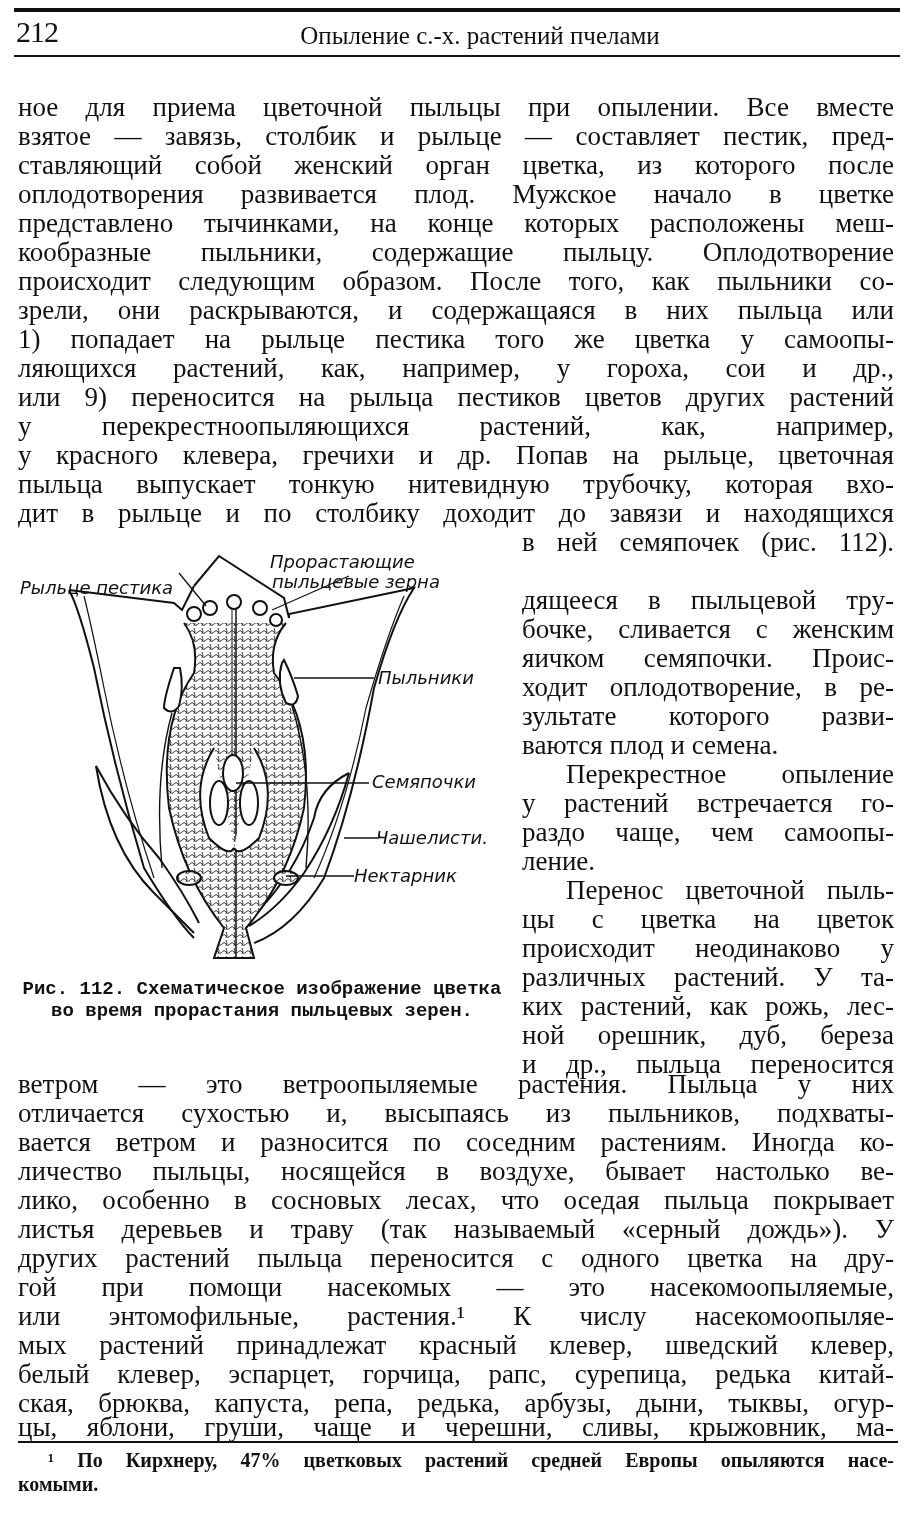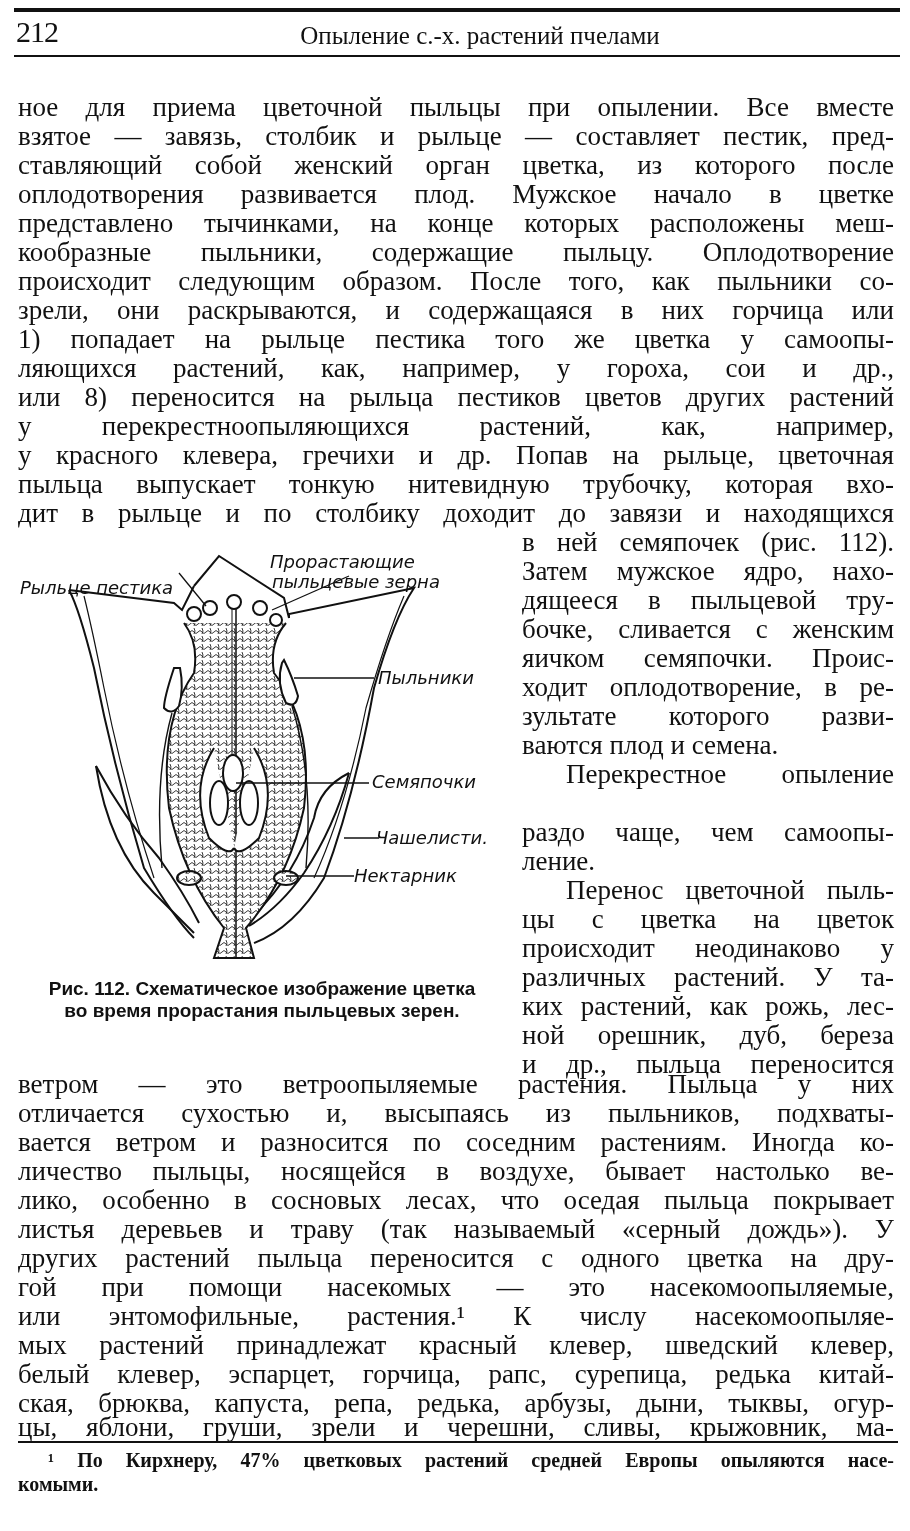--- a/index.html
+++ b/index.html
@@ -16,59 +16,59 @@
 
   .line { position: absolute; font-family: "Liberation Serif", serif; font-size: 27px; line-height: 30px; white-space: nowrap; text-align: justify; text-align-last: justify; }
   .full { left: 18px; width: 876px; }
   .narrow { left: 522px; width: 372px; }
   .narrow.indent { left: 566px; width: 328px; }
 
   .figure { position: absolute; left: 14px; top: 548px; width: 496px; height: 420px; }
   .figure svg { position: absolute; left: 0; top: 0; }
   .fig-label { position: absolute; font-family: "DejaVu Sans", sans-serif; font-style: italic; font-size: 18px; line-height: 20px; white-space: nowrap; }
 
-  .caption { position: absolute; left: 14px; top: 978px; width: 496px; text-align: center; font-family: Liberation Sans, sans-serif; font-weight: bold; font-size: 19px; line-height: 22px; }
+  .caption { position: absolute; left: 14px; top: 978px; width: 496px; text-align: center; font-family: Liberation Mono, monospace; font-weight: bold; font-size: 19px; line-height: 22px; }
 
   .footnote { position: absolute; left: 18px; width: 876px; font-family: "Liberation Serif", serif; font-weight: bold; font-size: 20px; line-height: 24px; white-space: nowrap; }
 </style>
 </head>
 <body>
 
 <div class="page">
 
   <div class="rule rule-top"></div>
   <div class="page-number">212</div>
   <div class="running-head">Опыление с.-х. растений пчелами</div>
   <div class="rule rule-head"></div>
 
   <div class="line full" style="top:92px">ное для приема цветочной пыльцы при опылении. Все вместе</div>
   <div class="line full" style="top:121px">взятое — завязь, столбик и рыльце — составляет пестик, пред-</div>
   <div class="line full" style="top:150px">ставляющий собой женский орган цветка, из которого после</div>
   <div class="line full" style="top:179px">оплодотворения развивается плод. Мужское начало в цветке</div>
   <div class="line full" style="top:208px">представлено тычинками, на конце которых расположены меш-</div>
   <div class="line full" style="top:237px">кообразные пыльники, содержащие пыльцу. Оплодотворение</div>
   <div class="line full" style="top:266px">происходит следующим образом. После того, как пыльники со-</div>
-  <div class="line full" style="top:295px">зрели, они раскрываются, и содержащаяся в них горчица или</div>
+  <div class="line full" style="top:295px">зрели, они раскрываются, и содержащаяся в них пыльца или</div>
   <div class="line full" style="top:324px">1) попадает на рыльце пестика того же цветка у самоопы-</div>
   <div class="line full" style="top:353px">ляющихся растений, как, например, у гороха, сои и др.,</div>
-  <div class="line full" style="top:382px">или 8) переносится на рыльца пестиков цветов других растений</div>
+  <div class="line full" style="top:382px">или 9) переносится на рыльца пестиков цветов других растений</div>
   <div class="line full" style="top:411px">у перекрестноопыляющихся растений, как, например,</div>
   <div class="line full" style="top:440px">у красного клевера, гречихи и др. Попав на рыльце, цветочная</div>
   <div class="line full" style="top:469px">пыльца выпускает тонкую нитевидную трубочку, которая вхо-</div>
   <div class="line full" style="top:498px">дит в рыльце и по столбику доходит до завязи и находящихся</div>
 
   <div class="line narrow" style="top:527px">в ней семяпочек (рис. 112).</div>
-  <div class="line narrow" style="top:556px">Затем мужское ядро, нахо-</div>
   <div class="line narrow" style="top:585px">дящееся в пыльцевой тру-</div>
   <div class="line narrow" style="top:614px">бочке, сливается с женским</div>
   <div class="line narrow" style="top:643px">яичком семяпочки. Проис-</div>
   <div class="line narrow" style="top:672px">ходит оплодотворение, в ре-</div>
   <div class="line narrow" style="top:701px">зультате которого разви-</div>
   <div class="line narrow" style="top:730px; text-align-last:left">ваются плод и семена.</div>
   <div class="line narrow indent" style="top:759px">Перекрестное опыление</div>
+  <div class="line narrow" style="top:788px">у растений встречается го-</div>
   <div class="line narrow" style="top:817px">раздо чаще, чем самоопы-</div>
   <div class="line narrow" style="top:846px; text-align-last:left">ление.</div>
   <div class="line narrow indent" style="top:875px">Перенос цветочной пыль-</div>
   <div class="line narrow" style="top:904px">цы с цветка на цветок</div>
   <div class="line narrow" style="top:933px">происходит неодинаково у</div>
   <div class="line narrow" style="top:962px">различных растений. У та-</div>
   <div class="line narrow" style="top:991px">ких растений, как рожь, лес-</div>
   <div class="line narrow" style="top:1020px">ной орешник, дуб, береза</div>
   <div class="line narrow" style="top:1049px">и др., пыльца переносится</div>
 
@@ -146,20 +146,20 @@
   <div class="line full" style="top:1127px">вается ветром и разносится по соседним растениям. Иногда ко-</div>
   <div class="line full" style="top:1156px">личество пыльцы, носящейся в воздухе, бывает настолько ве-</div>
   <div class="line full" style="top:1185px">лико, особенно в сосновых лесах, что оседая пыльца покрывает</div>
   <div class="line full" style="top:1214px">листья деревьев и траву (так называемый «серный дождь»). У</div>
   <div class="line full" style="top:1243px">других растений пыльца переносится с одного цветка на дру-</div>
   <div class="line full" style="top:1272px">гой при помощи насекомых — это насекомоопыляемые,</div>
   <div class="line full" style="top:1301px">или энтомофильные, растения.¹ К числу насекомоопыляе-</div>
   <div class="line full" style="top:1330px">мых растений принадлежат красный клевер, шведский клевер,</div>
   <div class="line full" style="top:1359px">белый клевер, эспарцет, горчица, рапс, сурепица, редька китай-</div>
   <div class="line full" style="top:1388px">ская, брюква, капуста, репа, редька, арбузы, дыни, тыквы, огур-</div>
-  <div class="line full" style="top:1412px">цы, яблони, груши, зрели и черешни, сливы, крыжовник, ма-</div>
+  <div class="line full" style="top:1412px">цы, яблони, груши, чаще и черешни, сливы, крыжовник, ма-</div>
 
   <div class="rule rule-foot"></div>
 
   <div class="footnote" style="top:1448px; text-align:justify; text-align-last:justify; padding-left:30px; width:846px">¹ По Кирхнеру, 47% цветковых растений средней Европы опыляются насе-</div>
   <div class="footnote" style="top:1472px">комыми.</div>
 
 </div>
 
 </body></html>

